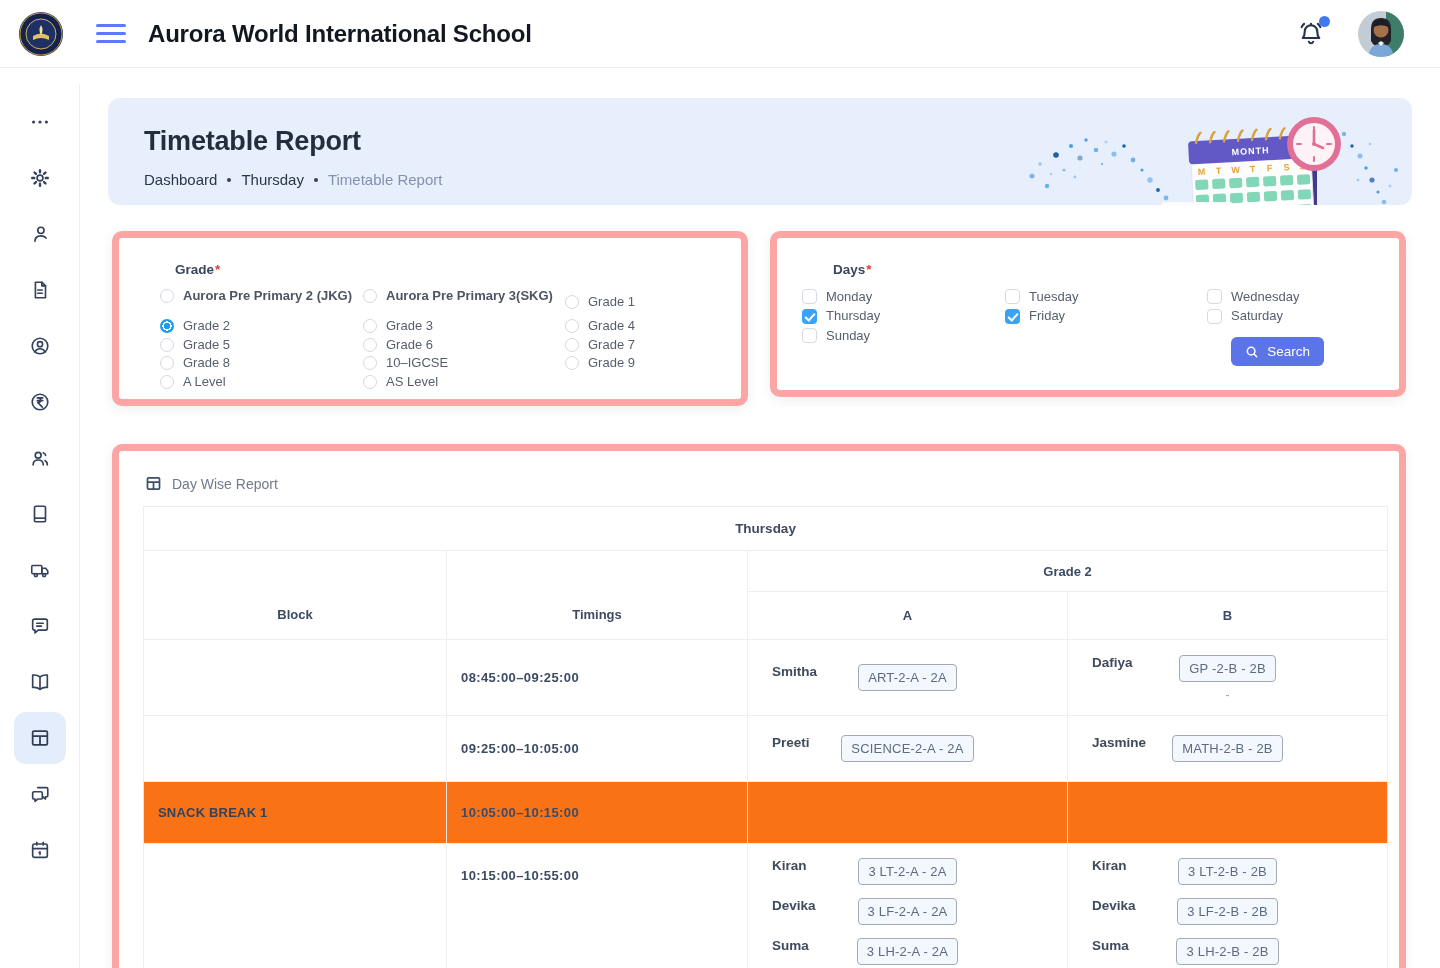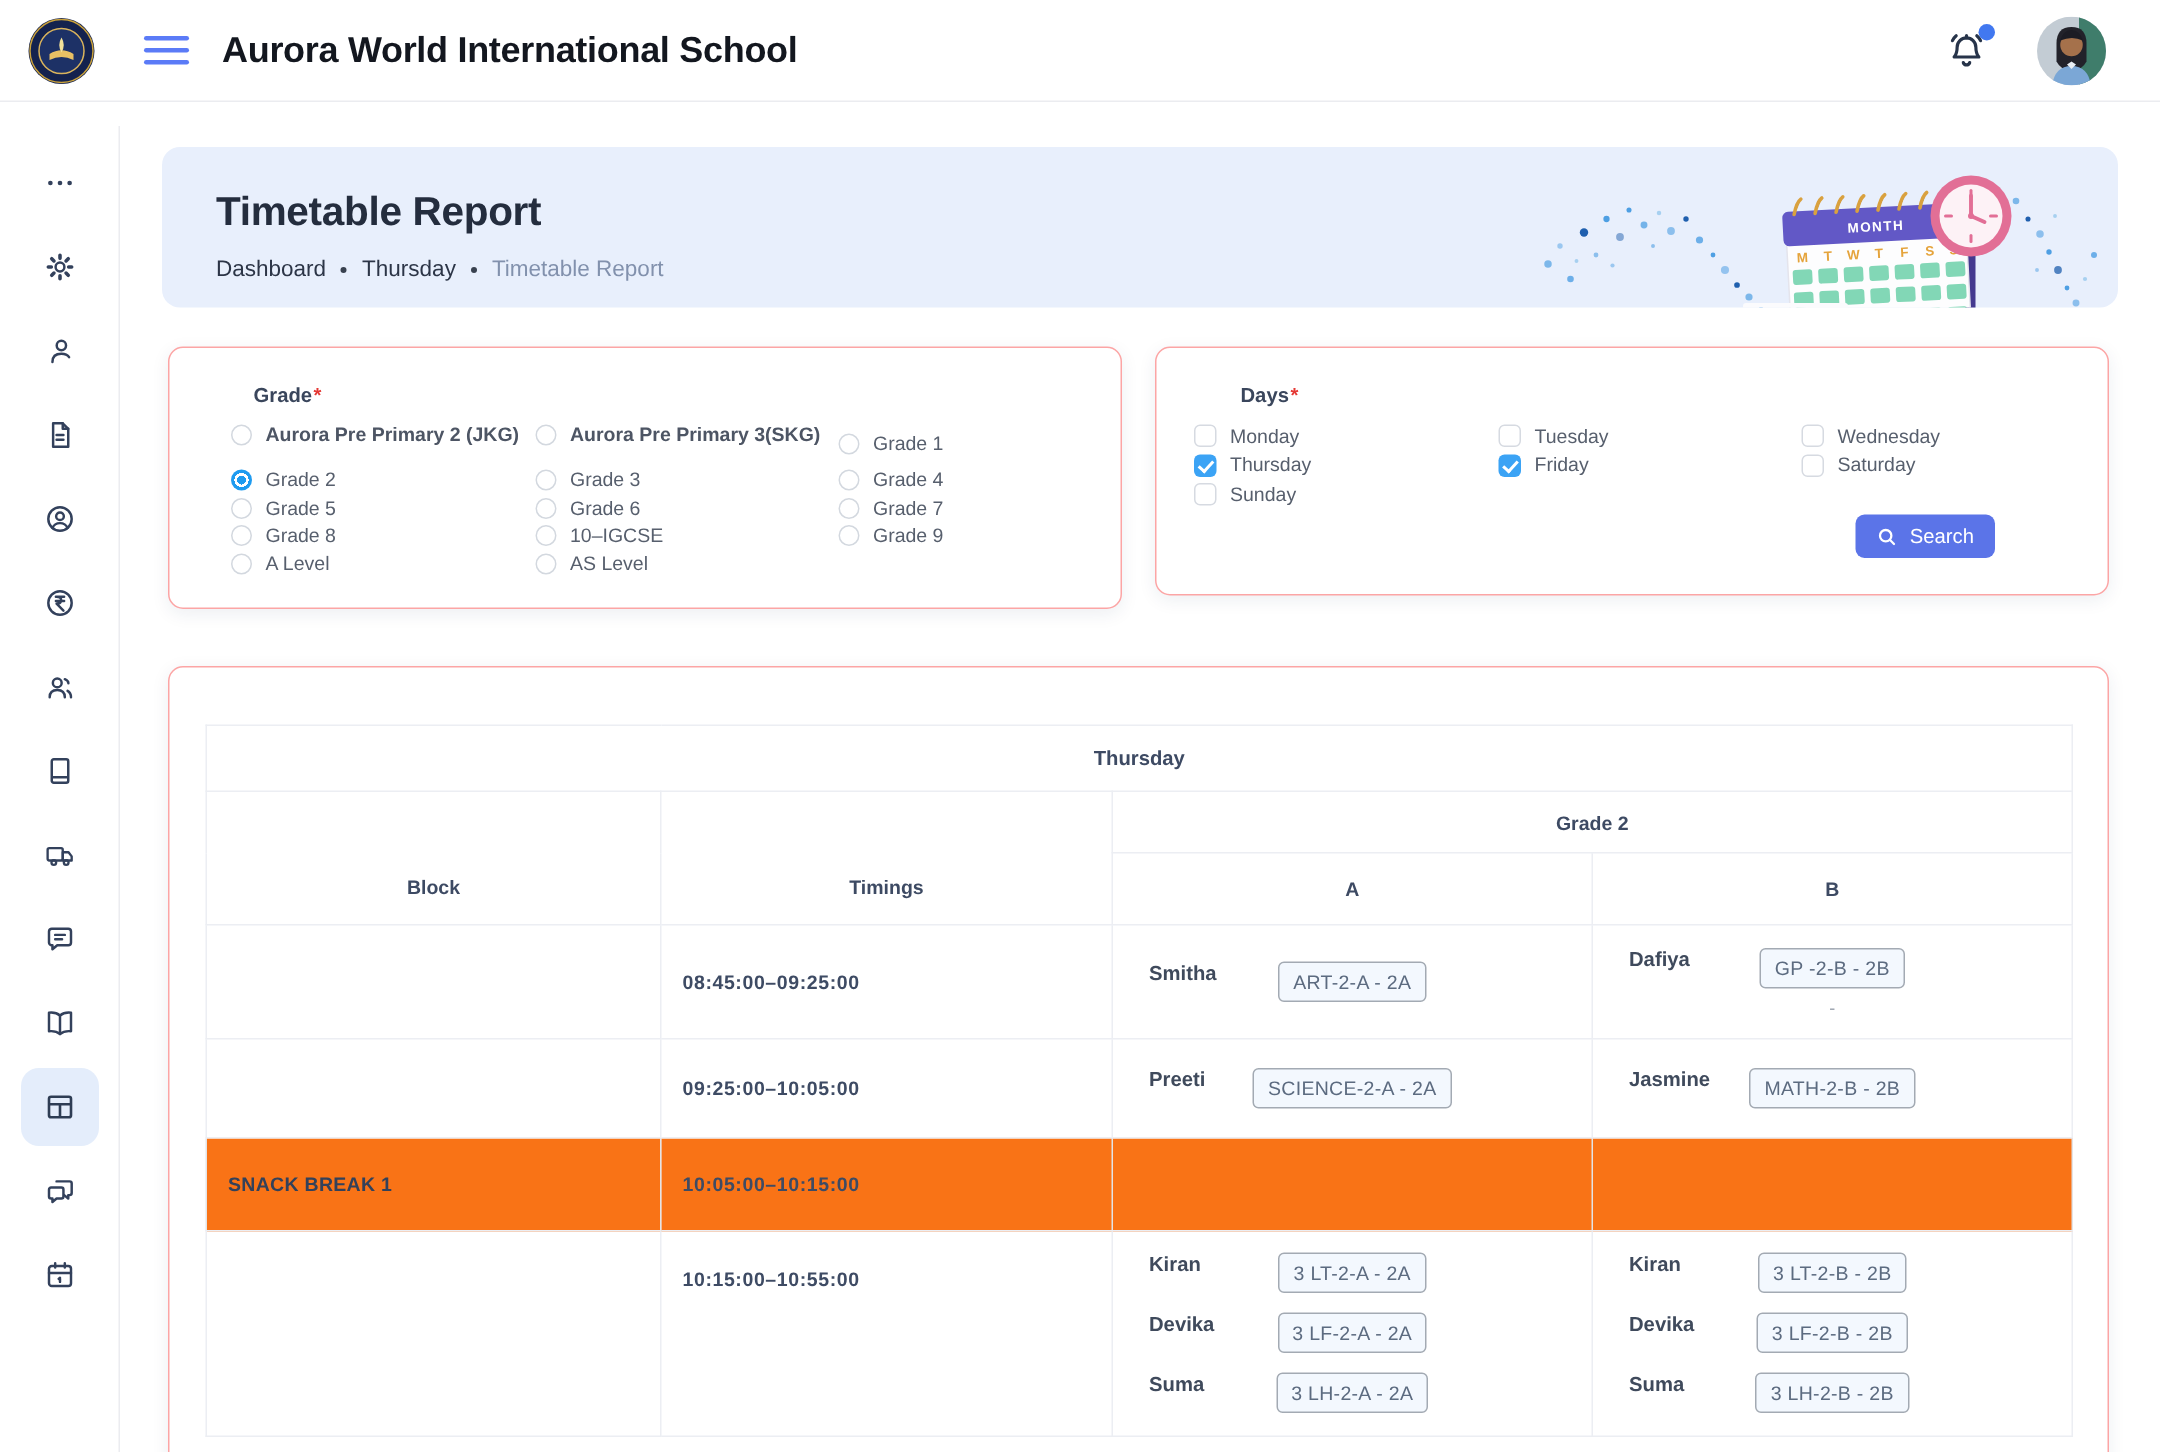--- a/index.html
+++ b/index.html
@@ -35,21 +35,21 @@
   .banner-text { position:absolute; left:36px; top:28px; }
   .banner-title { font-size:27px; font-weight:700; color:#242d3e; letter-spacing:-.2px; }
   .breadcrumb { margin-top:14px; display:flex; align-items:center; gap:10px; font-size:15px; color:#2c3547; }
   .crumb { font-weight:500; }
   .crumb.current { color:#8291ad; }
   .crumb-dot { width:4px; height:4px; border-radius:50%; background:#39414f; }
   .banner-illustration { position:absolute; right:8px; top:0; height:129px; }
 
   
   .filters { display:flex; gap:22px; margin:26px 34px 0 32px; align-items:flex-start; }
-  .card { background:#fff; border:1px solid #fca5a5; border-radius:10px;
+  .card { background:#fff; border:7px solid #fca5a5; border-radius:10px;
     box-shadow:0 3px 12px rgba(30,45,90,.08); }
   .grade-card { width:636px; height:175px; padding:24px 0 0 41px; }
   .days-card  { width:636px; height:166px; padding:24px 0 0 25px; position:relative; }
   .field-label { font-size:13.5px; font-weight:700; color:#3a465c; margin-bottom:12px; }
   .grade-card .field-label { margin-left:15px; }
   .days-card  .field-label { margin-left:31px; }
   .req { color:#e53935; margin-left:1px; }
 
   .opt-grid { display:grid; grid-template-columns:203px 202px 1fr; }
   .opt-row { display:flex; align-items:center; gap:9px; margin-bottom:4.5px; cursor:pointer;
@@ -473,20 +473,27 @@
         <svg width="14" height="14" viewBox="0 0 24 24" fill="none" stroke="#ffffff" stroke-width="2.6" stroke-linecap="round">
           <circle cx="10.5" cy="10.5" r="6.5"></circle>
             <path d="M15.5 15.5 L20 20"></path>
         </svg>
         <span>Search</span>
       </button>
     </div>
   </section>
 
   <section class="card report-card">
+    <div class="section-head">
+      <svg width="17" height="17" viewBox="0 0 24 24" fill="none" stroke="#3f4e68" stroke-width="2.4" stroke-linejoin="round">
+        <rect x="3.5" y="4" width="17" height="16" rx="1.5"></rect>
+          <path d="M3.5 10 h17 M12 10 V20"></path>
+      </svg>
+      <span class="label">Day Wise Report</span>
+    </div>
 
     <table class="tt">
       <colgroup>
           <col style="width:303px">
           <col style="width:301px">
           <col style="width:320px">
           <col style="width:320px">
         </colgroup>
       <thead>
         <tr class="hrow1">

